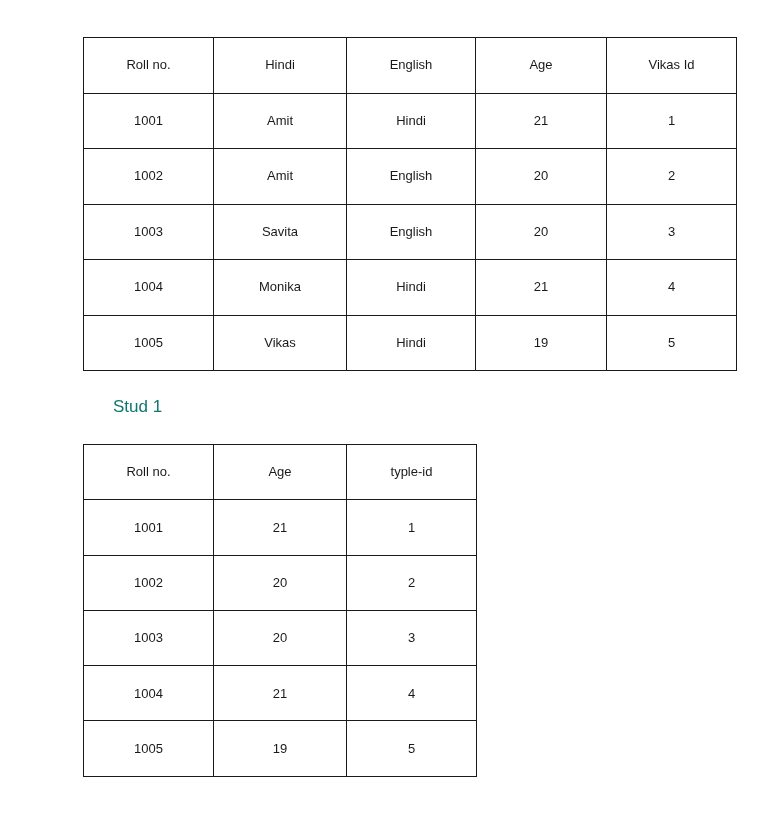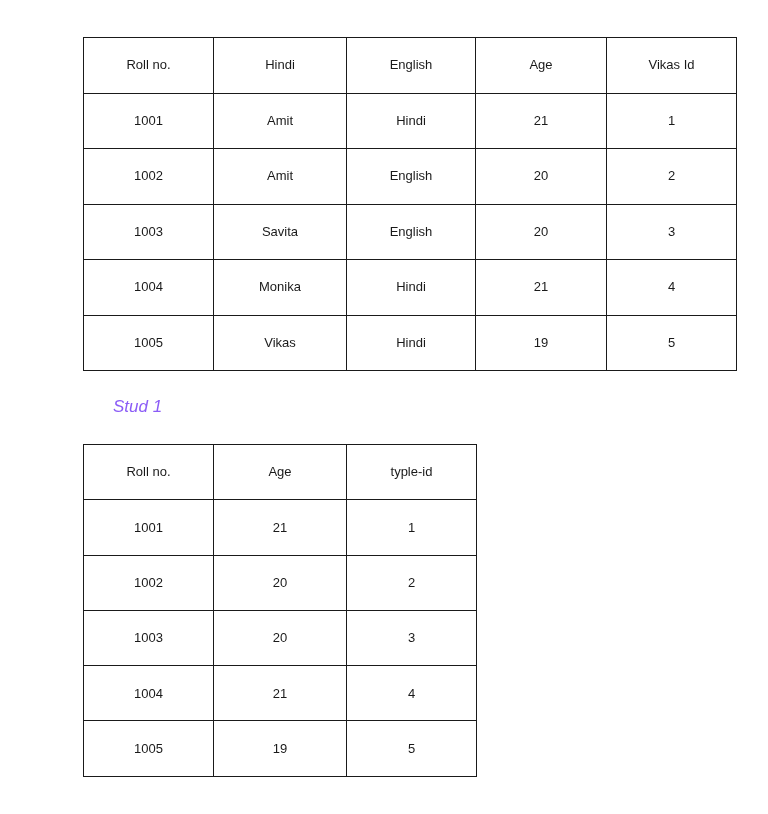--- a/index.html
+++ b/index.html
@@ -61,23 +61,22 @@
   #table-stud .c3 { width: 130px; }
   #table-stud .c4 { width: 129px; }
 
   
   .table-caption {
     position: absolute;
     left: 113px;
     top: 396px;
     font-size: 17px;
     line-height: 22px;
-    color: #8b5cf6;
+    color: #0f766e;
     white-space: nowrap;
-    font-style: italic;
   }
 
   
   #table-projection {
     left: 83px;
     top: 444px;
     width: 390px;
   }
   #table-projection tr { height: 55.3px; }
   #table-projection .c0 { width: 129px; }

